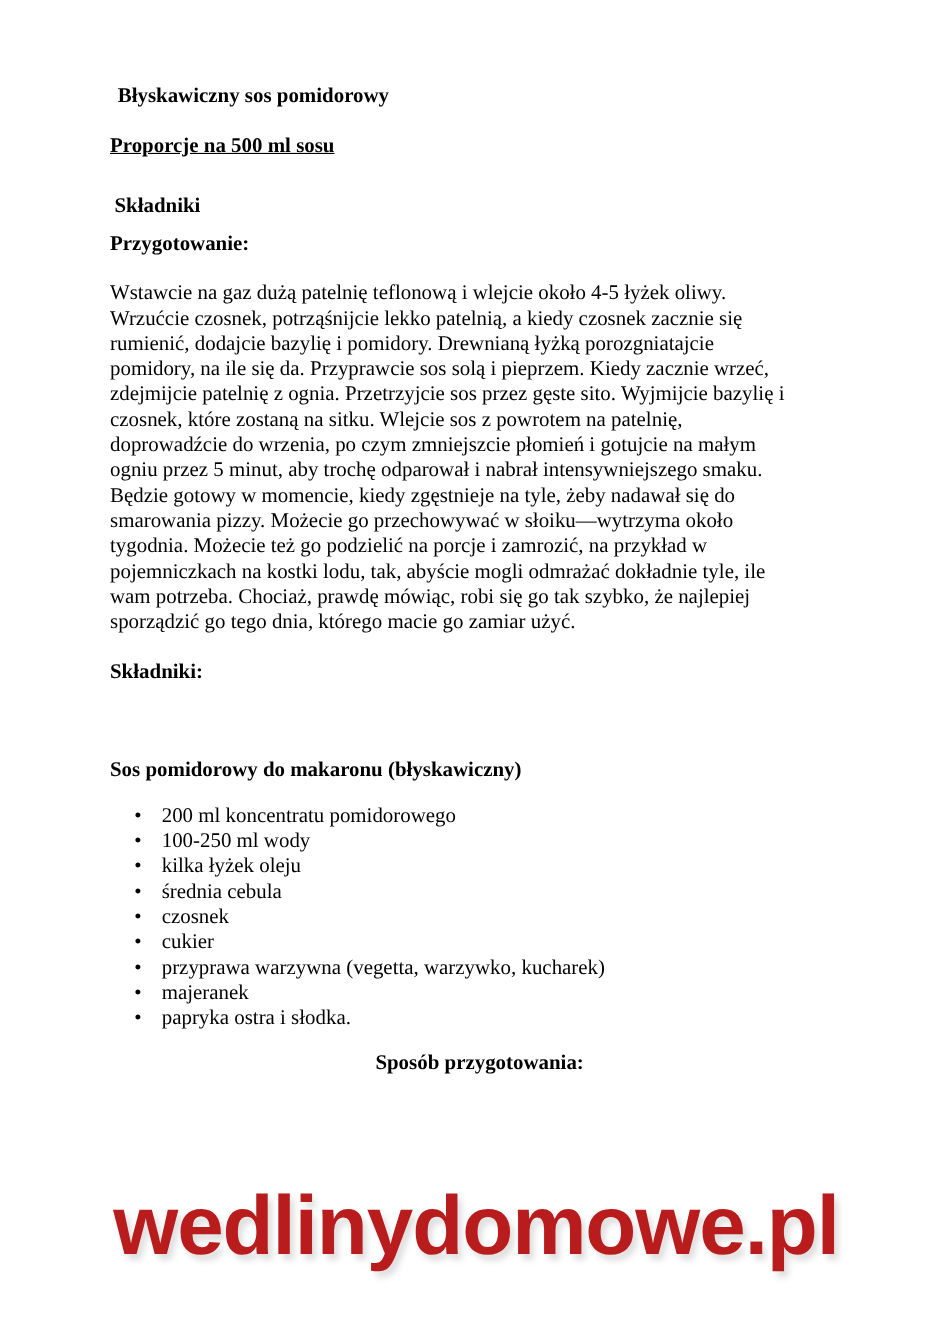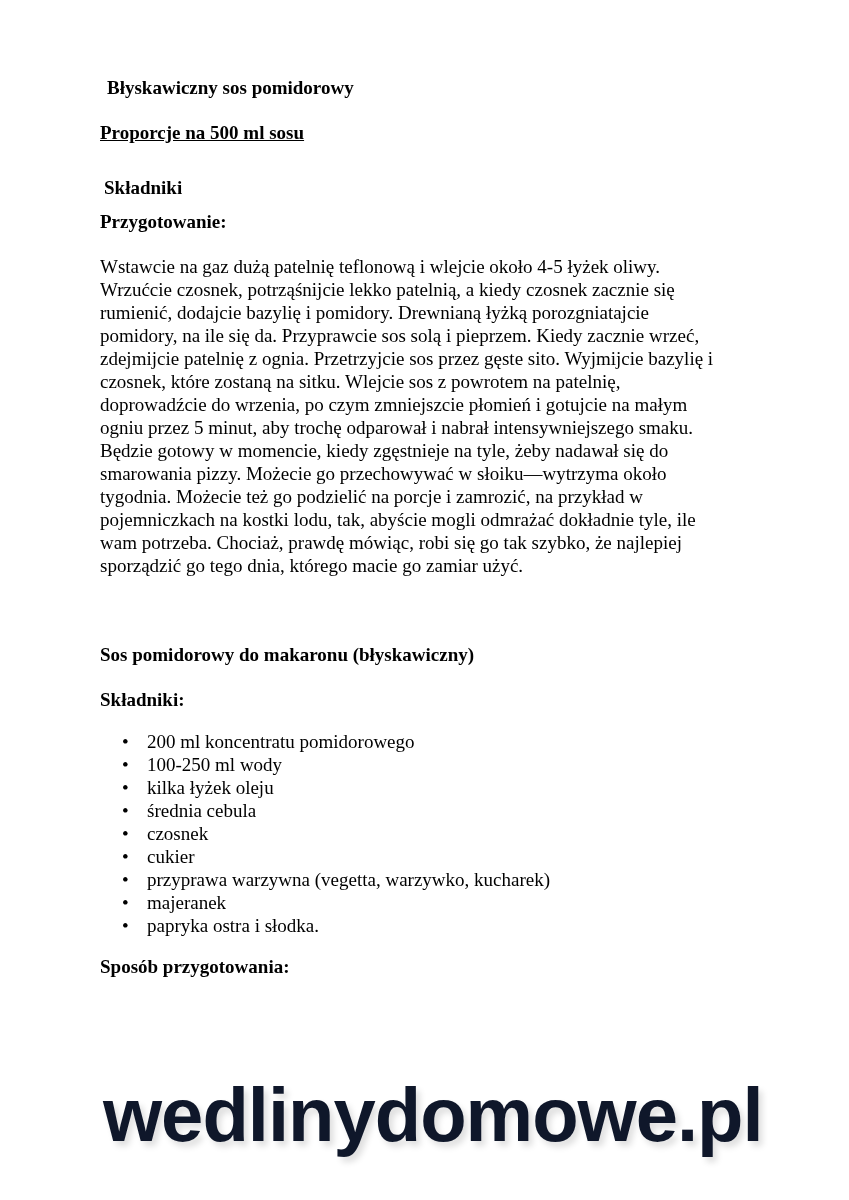--- a/index.html
+++ b/index.html
@@ -19,21 +19,21 @@
   .watermark {
     position: absolute;
     left: 103px;
     top: 1075px;
     z-index: 0;
     font-family: "Liberation Sans", sans-serif;
     font-weight: bold;
     font-size: 76px;
     line-height: 80px;
     letter-spacing: -1px;
-    color: #0f172a;
+    color: #b91c1c;
     text-shadow: 4px 5px 6px rgba(0, 0, 0, 0.13);
     white-space: nowrap;
     user-select: none;
   }
   .content {
     position: absolute;
     left: 100px;
     top: 76px;
     width: 672px;
     z-index: 1;
@@ -68,21 +68,21 @@
   .ingredient-list li {
     position: relative;
     line-height: 23px;
   }
   .ingredient-list li .bullet {
     position: absolute;
     left: -25px;
     top: 0;
     font-size: 19px;
   }
-  .sposob-h        { margin-top: 18px; }
+  .sposob-h        { margin-top: 18px; text-align: center; }
 </style>
 </head>
 <body>
 
 <div class="page">
 
   <div class="watermark">wedlinydomowe.pl</div>
 
   <div class="content">
 
@@ -103,23 +103,23 @@
 czosnek, które zostaną na sitku. Wlejcie sos z powrotem na patelnię,
 doprowadźcie do wrzenia, po czym zmniejszcie płomień i gotujcie na małym
 ogniu przez 5 minut, aby trochę odparował i nabrał intensywniejszego smaku.
 Będzie gotowy w momencie, kiedy zgęstnieje na tyle, żeby nadawał się do
 smarowania pizzy. Możecie go przechowywać w słoiku—wytrzyma około
 tygodnia. Możecie też go podzielić na porcje i zamrozić, na przykład w
 pojemniczkach na kostki lodu, tak, abyście mogli odmrażać dokładnie tyle, ile
 wam potrzeba. Chociaż, prawdę mówiąc, robi się go tak szybko, że najlepiej
 sporządzić go tego dnia, którego macie go zamiar użyć.</p>
 
+    <p class="h-bold skladniki-2">Składniki:</p>
+
     <p class="h-bold section2-h">Sos pomidorowy do makaronu (błyskawiczny)</p>
-
-    <p class="h-bold skladniki-2">Składniki:</p>
 
     <ul class="ingredient-list">
       <li><span class="bullet">•</span><span>200 ml koncentratu pomidorowego</span></li>
       <li><span class="bullet">•</span><span>100-250 ml wody</span></li>
       <li><span class="bullet">•</span><span>kilka łyżek oleju</span></li>
       <li><span class="bullet">•</span><span>średnia cebula</span></li>
       <li><span class="bullet">•</span><span>czosnek</span></li>
       <li><span class="bullet">•</span><span>cukier</span></li>
       <li><span class="bullet">•</span><span>przyprawa warzywna (vegetta, warzywko, kucharek)</span></li>
       <li><span class="bullet">•</span><span>majeranek</span></li>

